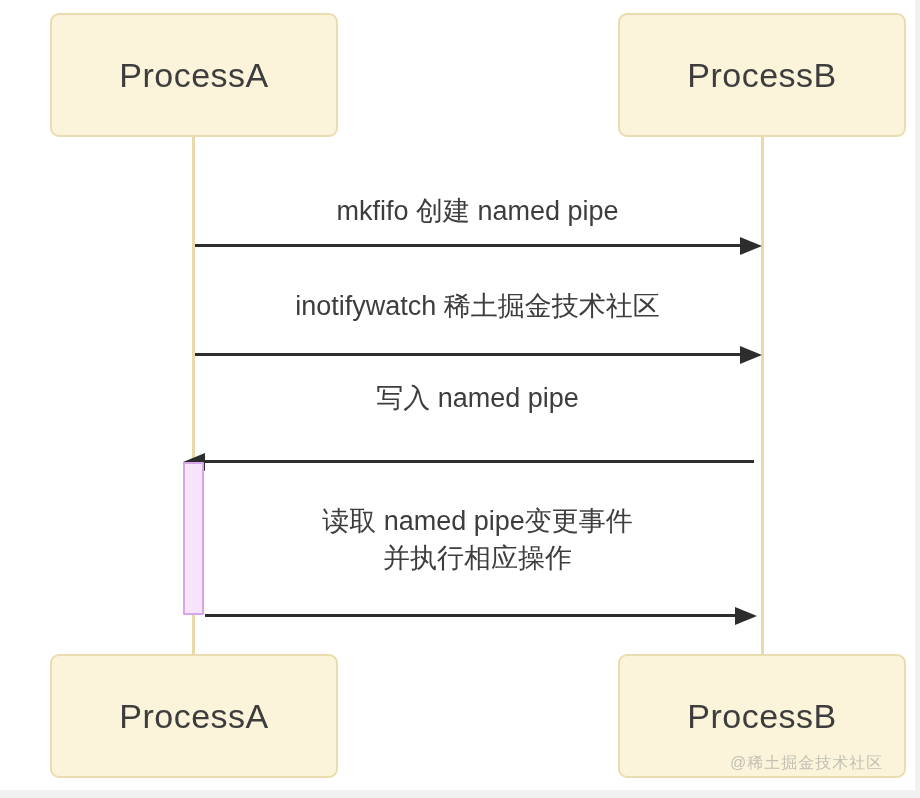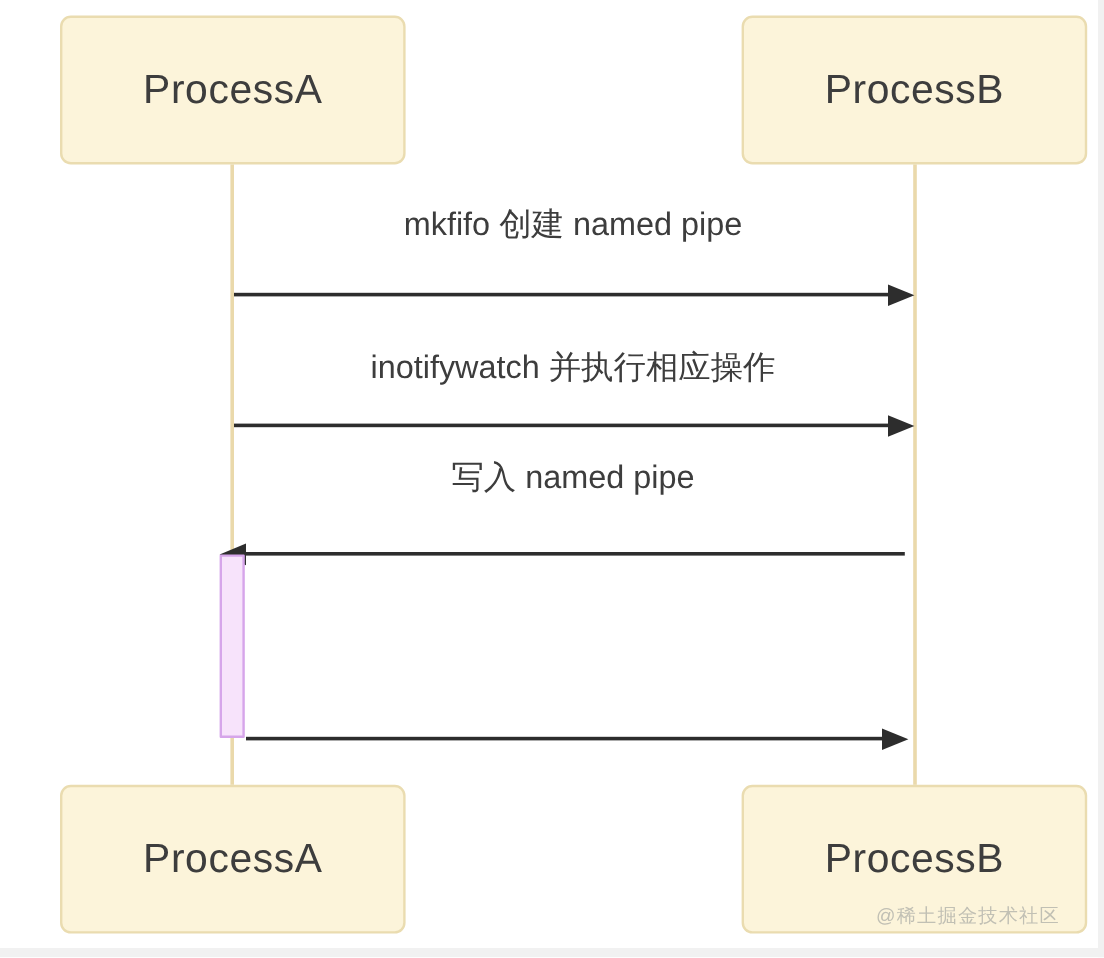--- a/index.html
+++ b/index.html
@@ -82,32 +82,36 @@
   <div class="actor b-top">
     <span>ProcessB</span>
   </div>
   <div class="actor a-bot">
     <span>ProcessA</span>
   </div>
   <div class="actor b-bot">
     <span>ProcessB</span>
   </div>
 
-  <div class="msg-label" style="top:169px;">mkfifo 创建 named pipe</div>
+  <div class="msg-label" style="top:193px;">mkfifo 创建 named pipe</div>
   <div class="arrow-line" style="left:195px; top:244px; width:546px;"></div>
   <div class="arrow-head right" style="left:740px; top:237px;"></div>
 
-  <div class="msg-label" style="top:288px;">inotifywatch 并执行相应操作</div>
+  <div class="msg-label" style="top:288px;">inotifywatch 稀土掘金技术社区</div>
   <div class="arrow-line" style="left:195px; top:353px; width:546px;"></div>
   <div class="arrow-head right" style="left:740px; top:346px;"></div>
 
   <div class="msg-label" style="top:380px;">写入 named pipe</div>
   <div class="arrow-line" style="left:205px; top:460px; width:549px;"></div>
   <div class="arrow-head left" style="left:183px; top:453px;"></div>
 
   <div class="activation"></div>
 
+  <div class="msg-label" style="top:503px;">
+    <span>读取 named pipe变更事件</span><br>
+    <span>并执行相应操作</span>
+  </div>
   <div class="arrow-line" style="left:205px; top:614px; width:530px;"></div>
   <div class="arrow-head right" style="left:735px; top:607px;"></div>
 
   <div class="watermark">@稀土掘金技术社区</div>
 
 </div>
 
 </body></html>

